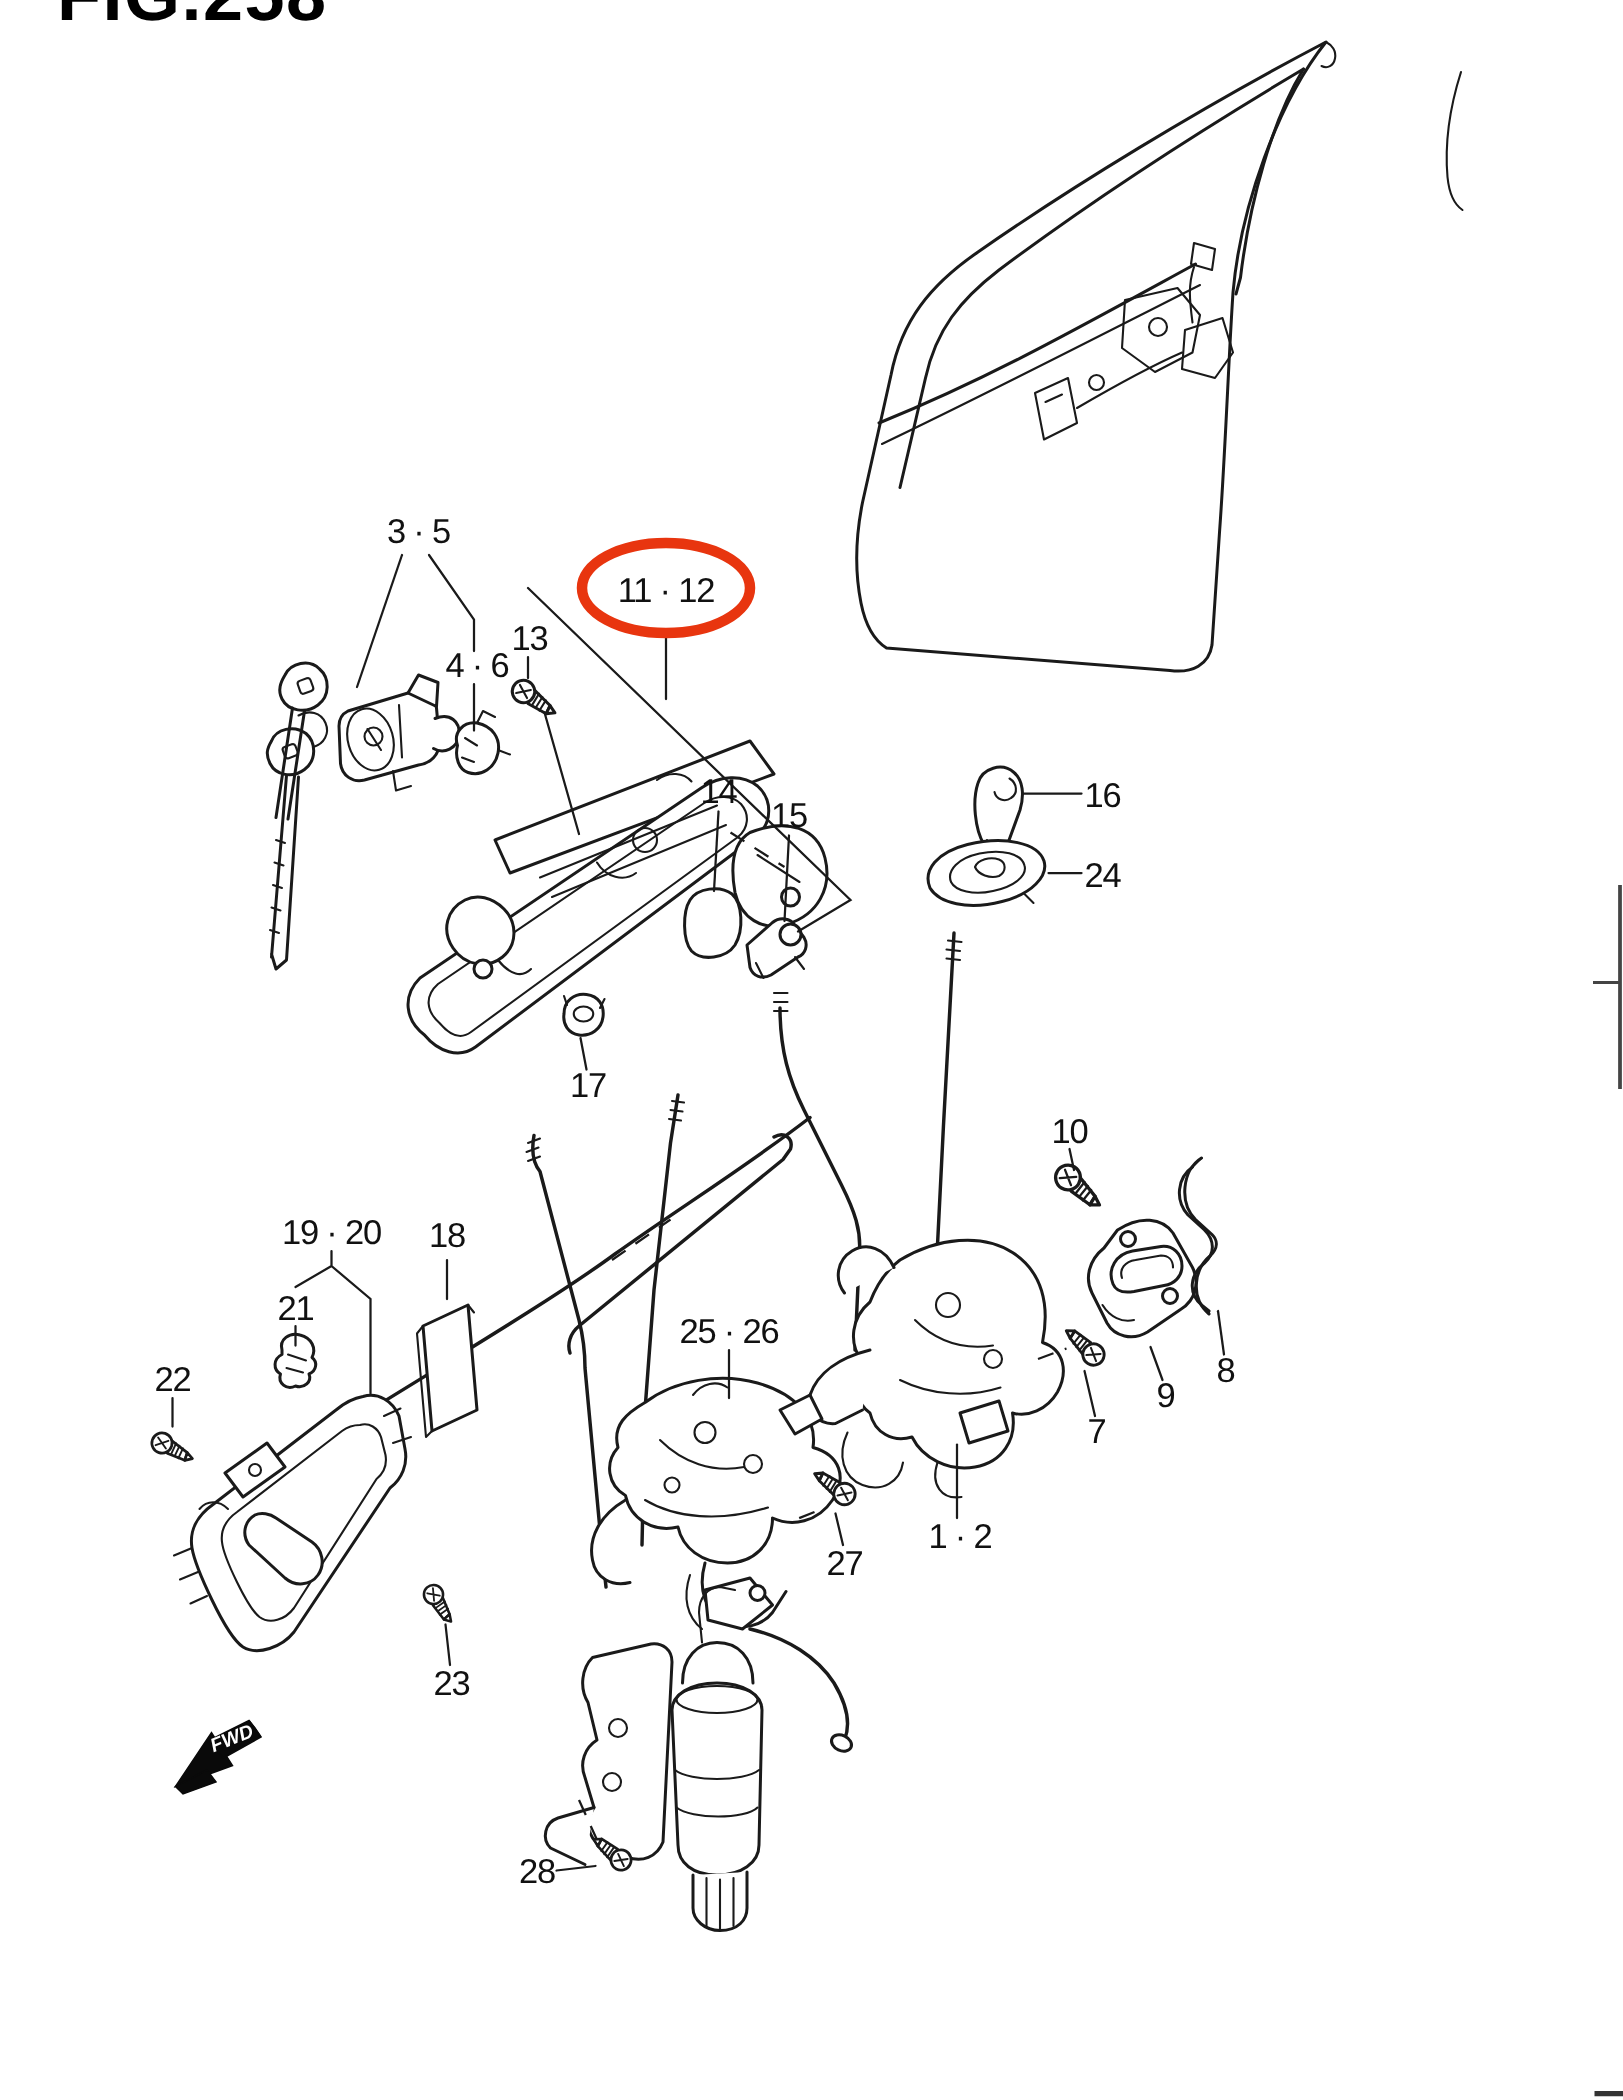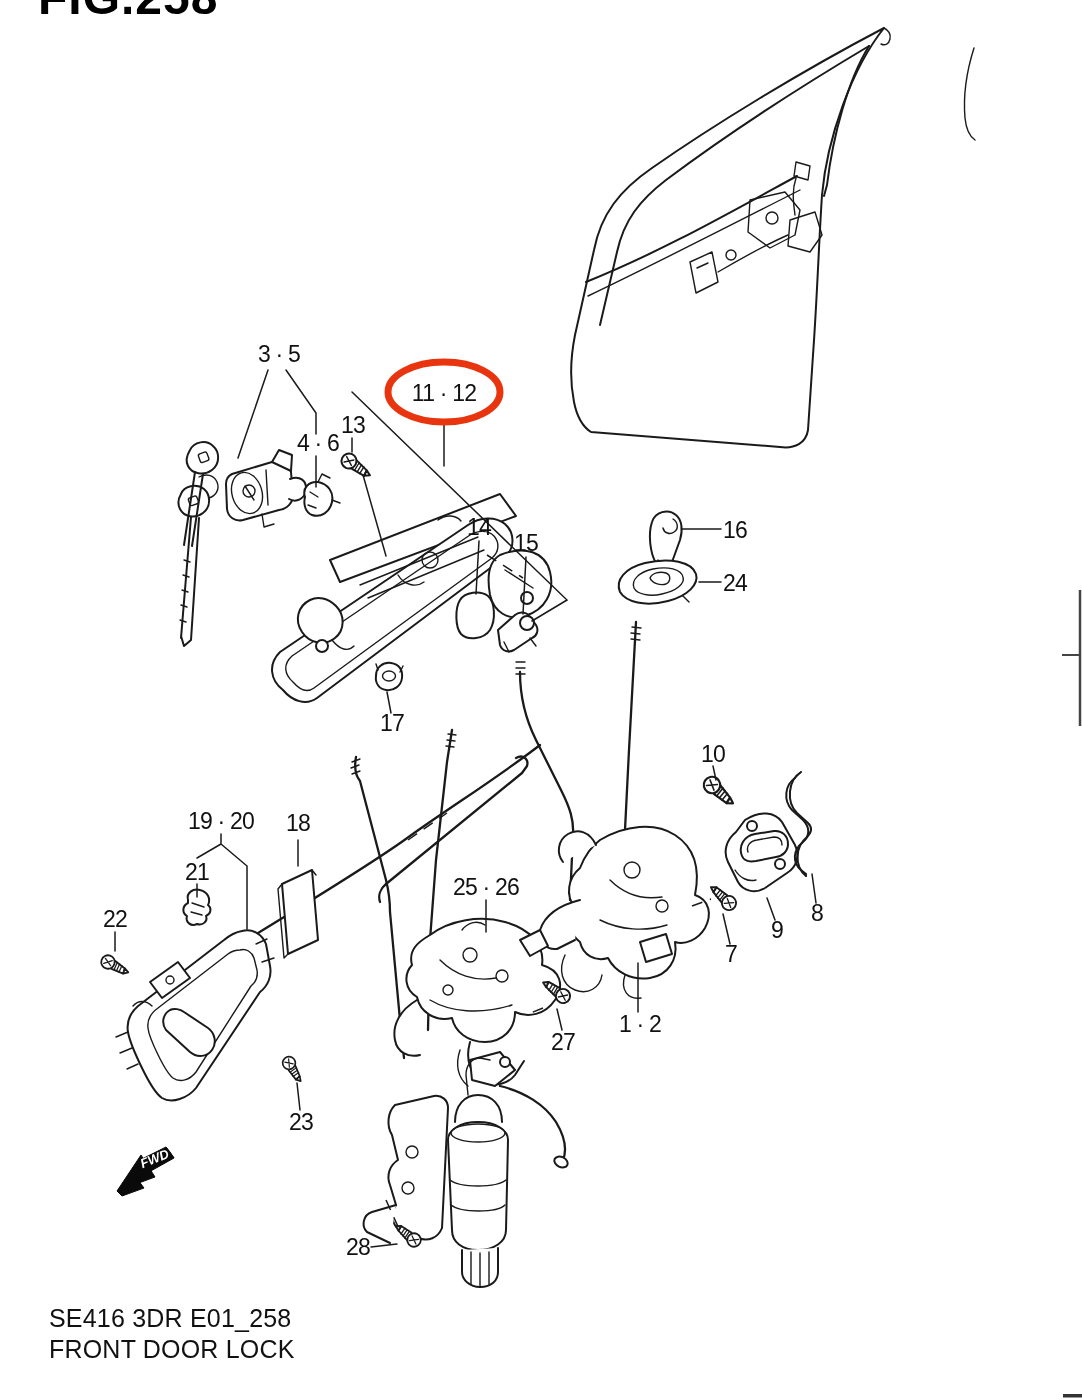--- a/index.html
+++ b/index.html
@@ -338,18 +338,14 @@
       <text class="lbl" x="358" y="1255">28</text>
     </g>
 
     <g>
       <path d="M1080,590 L1080,726" stroke="#444" stroke-width="2.5" fill="none"></path>
       <path d="M1062,655 L1080,655" stroke="#444" stroke-width="2" fill="none"></path>
       <rect x="1063" y="1394" width="19" height="3.5" fill="#333"></rect>
     </g>
   </svg>
 
-  <div id="footer">
-    <div>SE416 3DR E01_258</div>
-    <div>FRONT DOOR LOCK</div>
-  </div>
 
 </div>
 
 </body></html>

